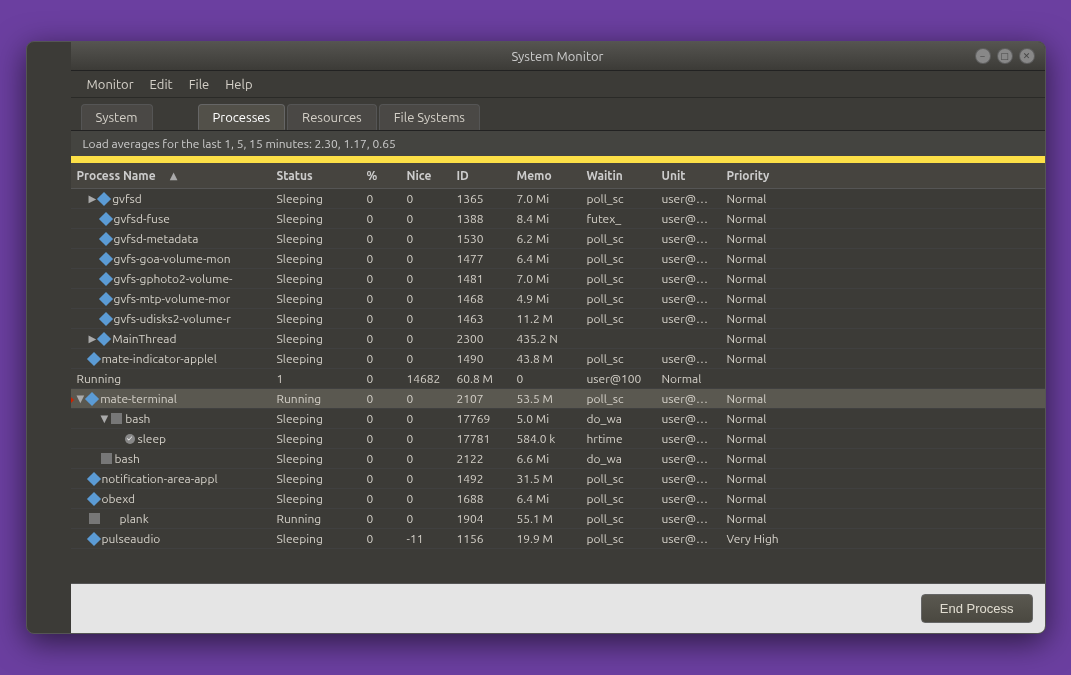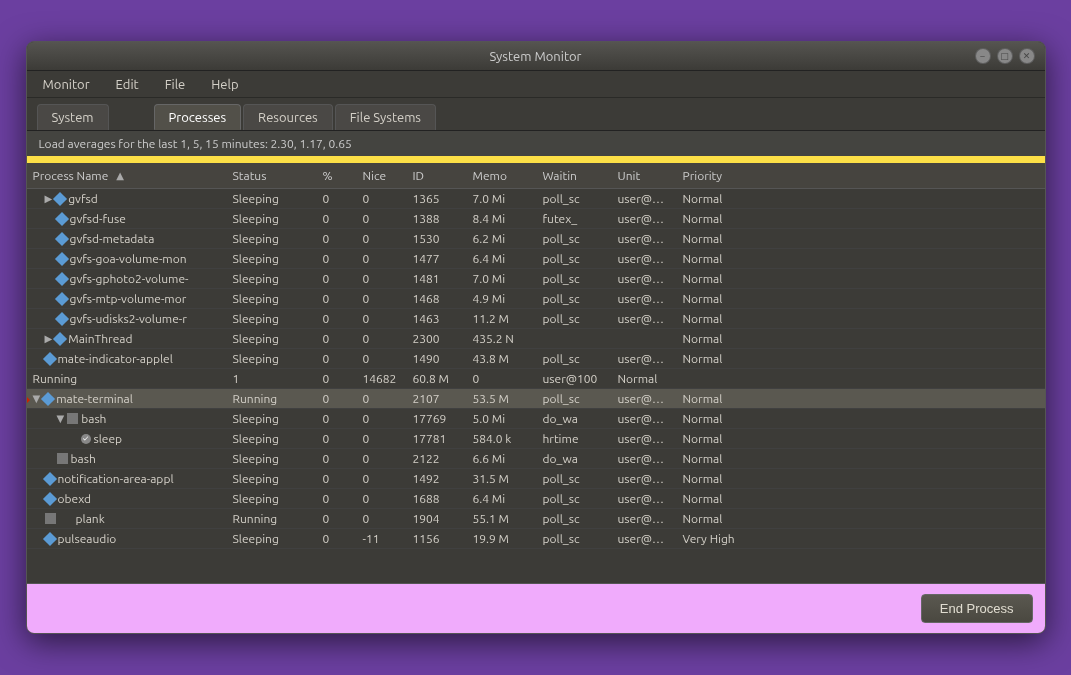--- a/index.html
+++ b/index.html
@@ -12,20 +12,21 @@
       font-family: 'Ubuntu', 'DejaVu Sans', sans-serif;
       font-size: 13px;
     }
     .window {
       width: 1020px;
       background: #3c3b37;
       border-radius: 8px;
       box-shadow: 0 8px 32px rgba(0,0,0,0.6);
       overflow: hidden;
       border: 1px solid #555;
+      padding-left: 44px;
     }
     .titlebar {
       background: linear-gradient(to bottom, #555450, #3c3b37);
       padding: 6px 10px;
       display: flex;
       align-items: center;
       justify-content: space-between;
       border-bottom: 1px solid #222;
     }
     .titlebar-title {
@@ -50,21 +51,21 @@
       font-size: 9px;
       color: rgba(0,0,0,0.5);
     }
     .wc-minimize { background: #888; }
     .wc-maximize { background: #888; }
     .wc-close { background: #888; }
     .menubar {
       background: #3c3b37;
       padding: 3px 8px;
       display: flex;
-      gap: 10px;
+      gap: 0;
       border-bottom: 1px solid #2a2a27;
     }
     .menu-item {
       color: #d4d0c8;
       padding: 3px 8px;
       cursor: pointer;
       border-radius: 3px;
       font-size: 13px;
     }
     .tabs-bar {
@@ -108,26 +109,26 @@
       display: grid;
       grid-template-columns: 200px 90px 40px 50px 60px 70px 75px 65px 80px;
       background: #46443f;
       border-bottom: 1px solid #555;
       padding: 4px 0;
     }
     .th {
       color: #ccc;
       padding: 2px 6px;
       font-size: 12px;
-      font-weight: normal;
+      font-weight: bold;
       cursor: pointer;
       user-select: none;
       display: flex;
       align-items: center;
-      gap: 8px;
+      gap: 14px;
     }
     .th .sort-arrow { color: #aaa; font-size: 10px; }
     .table-body {
       overflow-y: auto;
       flex: 1;
     }
     .table-body::-webkit-scrollbar { width: 12px; }
     .table-body::-webkit-scrollbar-track { background: #3c3b37; }
     .table-body::-webkit-scrollbar-thumb { background: #666; border-radius: 2px; }
     .table-row {
@@ -183,21 +184,21 @@
       color: #fff;
       text-align: center;
       line-height: 10px;
     }
     .expand-arrow {
       color: #aaa;
       font-size: 10px;
       cursor: pointer;
     }
     .footer {
-      background: #f0abfc;
+      background: #e5e5e5;
       padding: 10px 12px;
       display: flex;
       justify-content: flex-end;
       border-top: 1px solid #555;
     }
     .end-process-btn {
       background: linear-gradient(to bottom, #5a5850, #4a4840);
       color: #e0dcd0;
       border: 1px solid #666;
       padding: 6px 18px;

